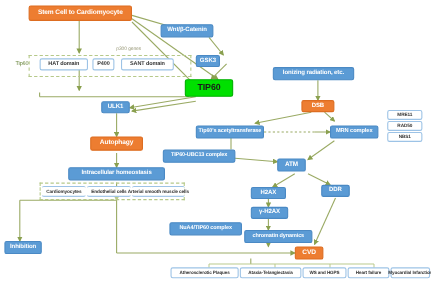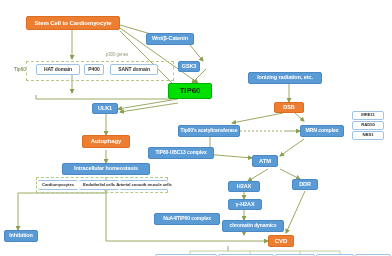--- a/index.html
+++ b/index.html
@@ -3,21 +3,21 @@
 <meta charset="utf-8">
 <style>
   html,body{margin:0;padding:0;}
   body{
     width:392px;height:256px;
     background:#ffffff;
     font-family:"Liberation Sans", sans-serif;
     overflow:hidden;
     position:relative;
   }
-  #canvas{position:absolute;left:0;top:11px;width:392px;height:200px;}
+  #canvas{position:absolute;left:0;top:0;width:392px;height:200px;}
   svg.links{position:absolute;left:0;top:0;width:392px;height:256px;pointer-events:none;}
 
   .node{
     position:absolute;
     box-sizing:border-box;
     display:flex;align-items:center;justify-content:center;
     text-align:center;
     line-height:1.05;
     color:#ffffff;
     font-weight:bold;

